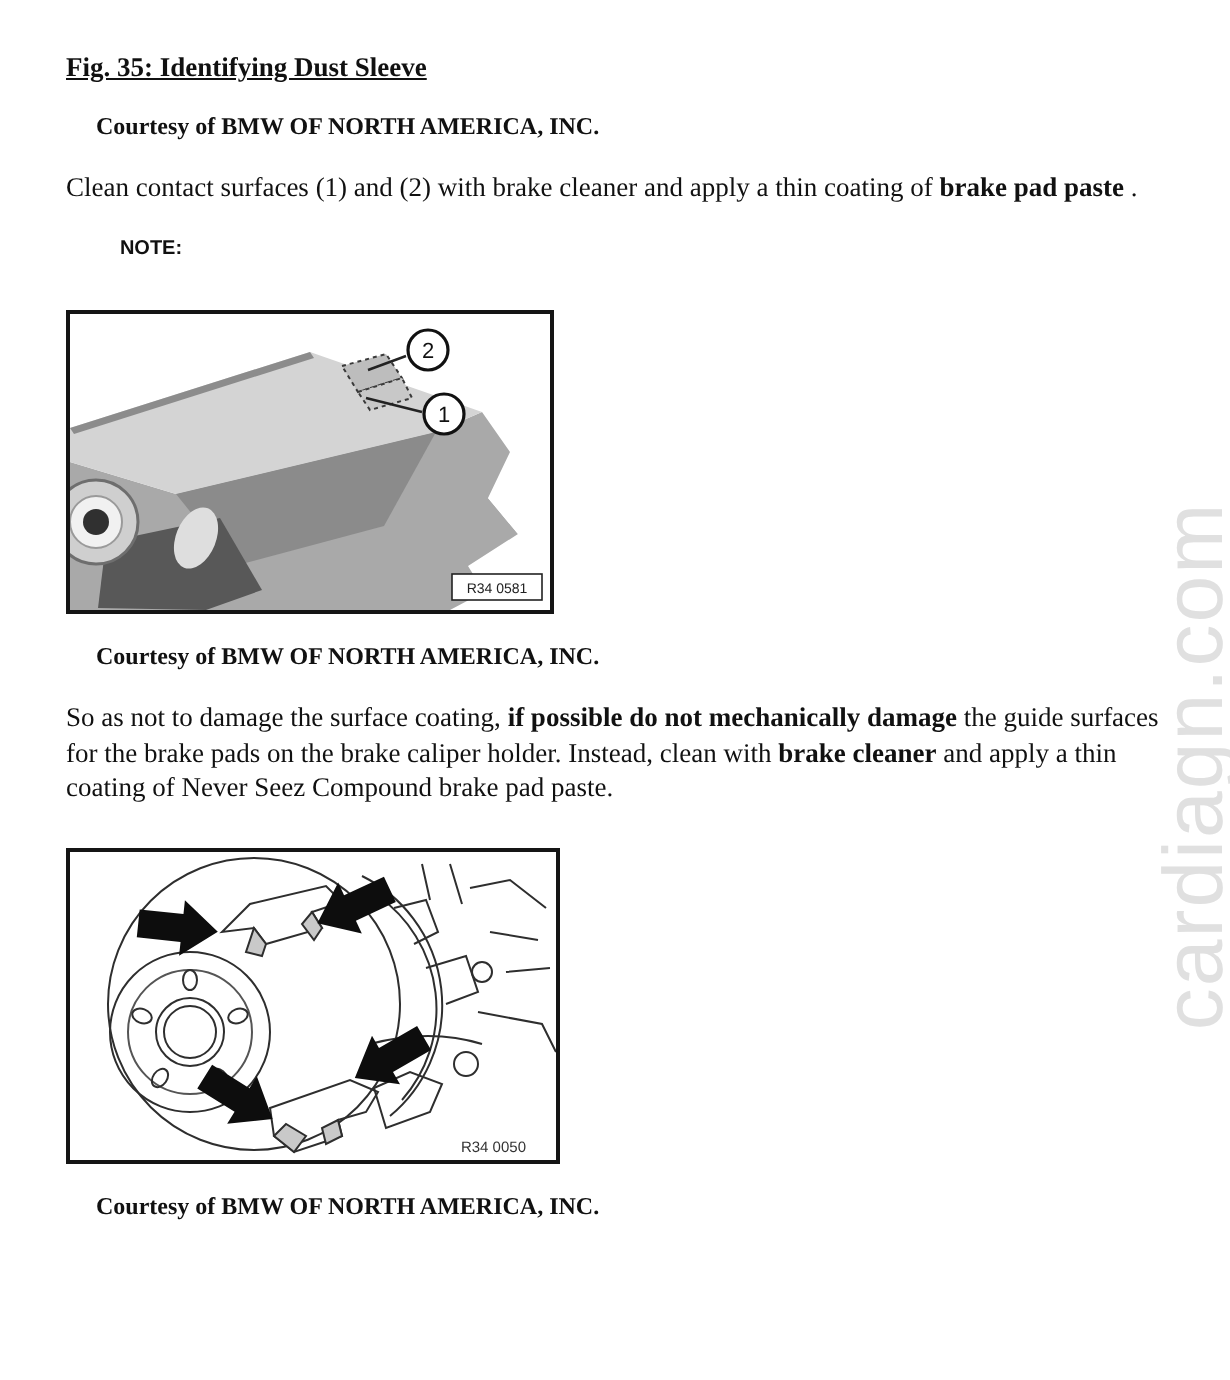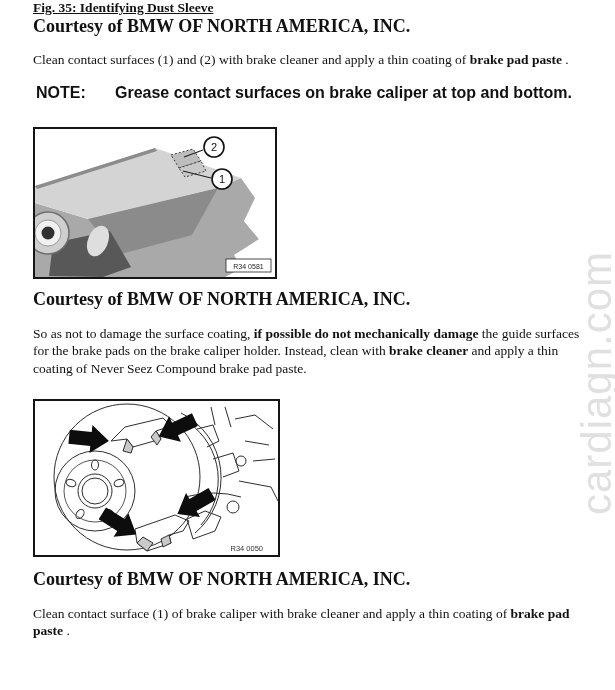--- a/index.html
+++ b/index.html
@@ -1,26 +1,26 @@
 <!DOCTYPE html>
 <html><head>
 <meta charset="utf-8">
 <style>
   html,body{margin:0;padding:0;background:#ffffff;}
   body{width:615px;height:690px;position:relative;overflow:hidden;
        font-family:"Liberation Serif", serif;color:#111;}
-  .content{position:absolute;top:0;left:33px;width:556px;}
+  .content{position:absolute;top:0;left:33px;width:556px;padding-top:26px;}
   .fig-heading{font-size:13.5px;font-weight:bold;text-decoration:underline;
        margin:0;line-height:1.15;}
-  .courtesy{font-size:18px;font-weight:bold;margin:0;line-height:1.15;}
+  .courtesy{font-size:12px;font-weight:bold;margin:15px;line-height:1.15;}
   .fig-block{margin:0;}
   .para{font-size:13.5px;line-height:1.28;margin:15px 0 0 0;font-family:Liberation Serif, serif;}
   .para b{font-weight:bold;}
   .note-row{display:flex;margin:16px 0 0 3px;
-       font-family:"Liberation Sans", sans-serif;font-size:16px;font-weight:bold;}
+       font-family:"Liberation Sans", sans-serif;font-size:10px;font-weight:bold;text-align:center;}
   .note-label{width:79px;flex:0 0 79px;}
   .figure{border:2px solid #151515;background:#fff;line-height:0;}
   .figure1{margin-top:25px;width:240px;height:148px;}
   .figure2{margin-top:22px;width:243px;height:154px;}
   .mt10{margin-top:10px;}
   .mt12{margin-top:12px;}
   .watermark{position:absolute;top:383px;left:597px;
        transform:translate(-50%,-50%) rotate(-90deg);
        font-family:"Liberation Sans", sans-serif;font-size:42px;
        color:#e0e0e0;letter-spacing:1px;white-space:nowrap;}
@@ -33,21 +33,20 @@
 
   <div class="fig-block">
     <p class="fig-heading">Fig. 35: Identifying Dust Sleeve</p>
     <p class="courtesy">Courtesy of BMW OF NORTH AMERICA, INC.</p>
   </div>
 
   <p class="para"><span>Clean contact surfaces (1) and (2) with brake cleaner and apply a thin coating of </span><b>brake pad paste</b><span> .</span></p>
 
   <div class="note-row">
     <span class="note-label">NOTE:</span>
-    <span>Grease contact surfaces on brake caliper at top and bottom.</span>
   </div>
 
   <div class="figure figure1">
     <svg width="240" height="148" viewBox="0 0 240 148">
       <rect x="0" y="0" width="240" height="148" fill="#ffffff"></rect>
 
       <path d="M0,74 L53,90 L183,59 L206,49 L220,69 L209,92 L224,110 L199,126 L207,139 L190,148 L0,148 Z" fill="#a9a9a9"></path>
       <path d="M0,57 L120,19 L206,49 L183,59 L53,90 L0,74 Z" fill="#d4d4d4"></path>
       <path d="M0,57 L120,19 L122,22 L2,60 Z" fill="#8c8c8c"></path>
       <path d="M53,90 L183,59 L157,106 L82,126 Z" fill="#8b8b8b"></path>
@@ -138,17 +137,16 @@
         <polygon points="-22,-7 0,-7 0,-14 18,0 0,14 0,7 -22,7" transform="translate(86,124) rotate(32)"></polygon>
       </g>
       <text x="228" y="150" font-size="7.5" text-anchor="end" fill="#333">R34 0050</text>
     </svg>
   </div>
 
   <div class="fig-block mt12">
     <p class="courtesy">Courtesy of BMW OF NORTH AMERICA, INC.</p>
   </div>
 
-  <p class="para"><span>Clean contact surface (1) of brake caliper with brake cleaner and apply a thin coating of </span><b>brake pad paste</b><span> .</span></p>
 
 </div>
 
 <div class="watermark">cardiagn.com</div>
 
 </body></html>

